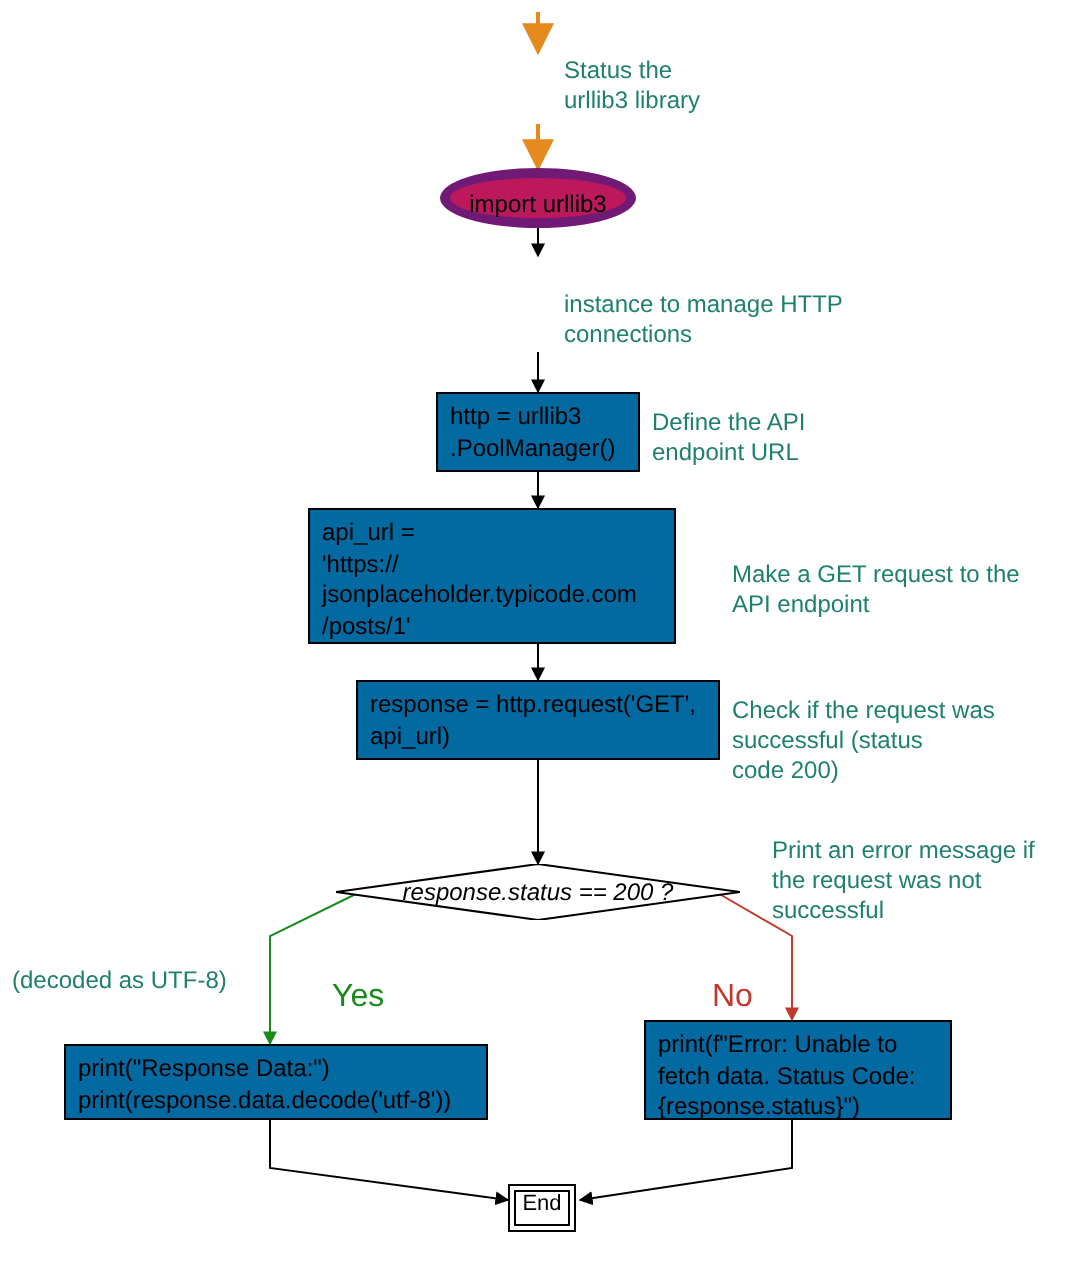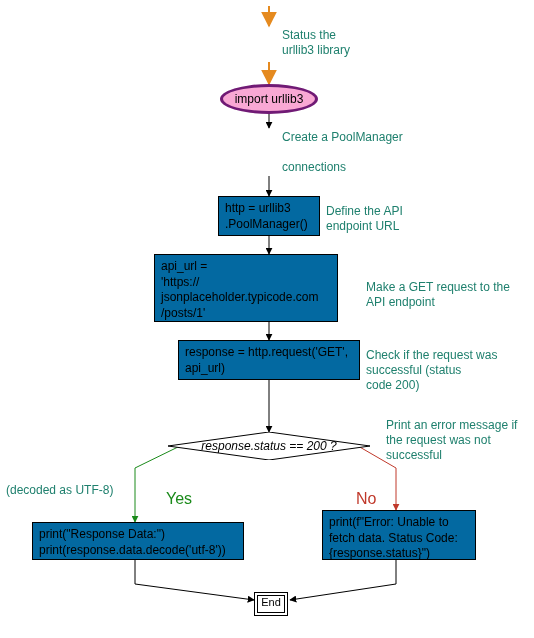--- a/index.html
+++ b/index.html
@@ -16,25 +16,25 @@
   .node-rect {
     position: absolute;
     border: 1px solid #000;
     background: #0369a1;
     padding: 4px 6px;
     box-sizing: border-box;
     line-height: 1.3;
   }
   .node-ellipse {
     position: absolute;
-    border: 3px solid #701a75;
-    background: #f9a8d4;
+    border: 5px solid #701a75;
+    background: #be185d;
     border-radius: 50%;
     display: flex;
-    align-items: center;
+    align-items: flex-end;
     justify-content: center;
     text-align: center;
     box-sizing: border-box;
   }
   .node-diamond {
     position: absolute;
   }
   .node-diamond svg {
     position: absolute;
     top: 0; left: 0;
@@ -125,22 +125,22 @@
 
   <polyline points="396,560 396,584 290,600" fill="none" stroke="#000" marker-end="url(#ah-black)"></polyline>
 </svg>
 
 <div class="annot" style="left:282px; top:28px; width:110px;">
   <span>Status the</span><br>
   <span>urllib3 library</span>
 </div>
 
 <div class="annot" style="left:282px; top:130px; width:170px;">
-  <span>Create a PoolManager</span><br>
   <br>
+  <span>instance to manage HTTP</span><br>
   <span>connections</span>
 </div>
 
 <div class="annot" style="left:326px; top:204px; width:120px;">
   <span>Define the API</span><br>
   <span>endpoint URL</span>
 </div>
 
 <div class="annot" style="left:366px; top:280px; width:170px;">
   <span>Make a GET request to the</span><br>

